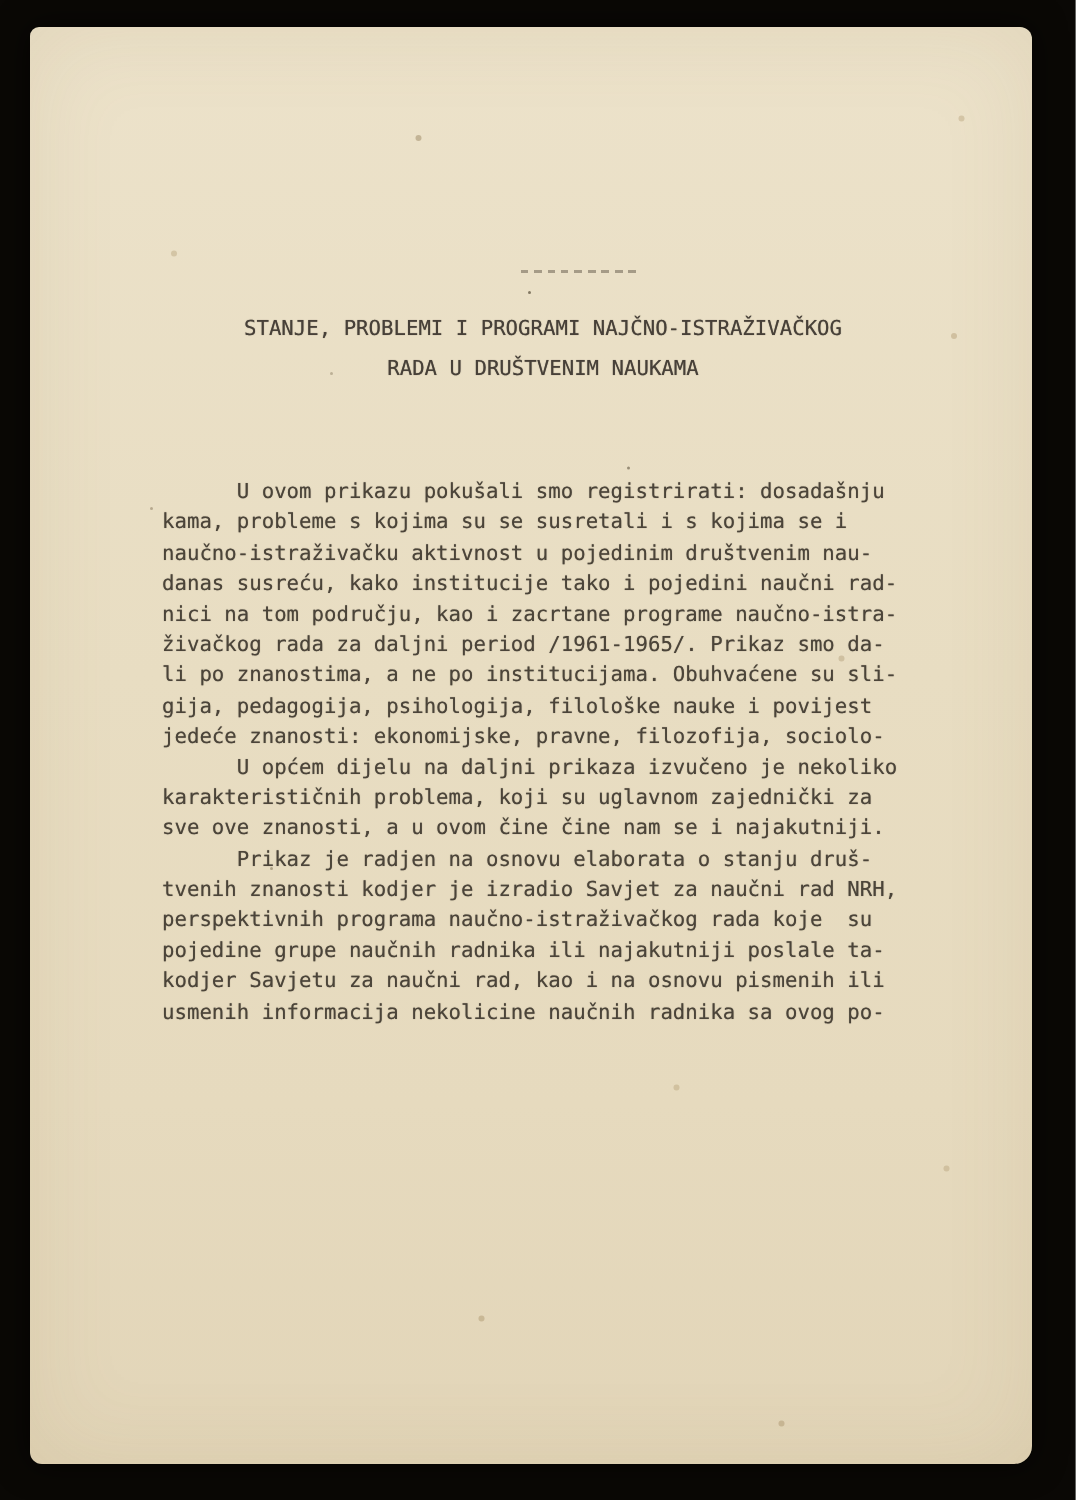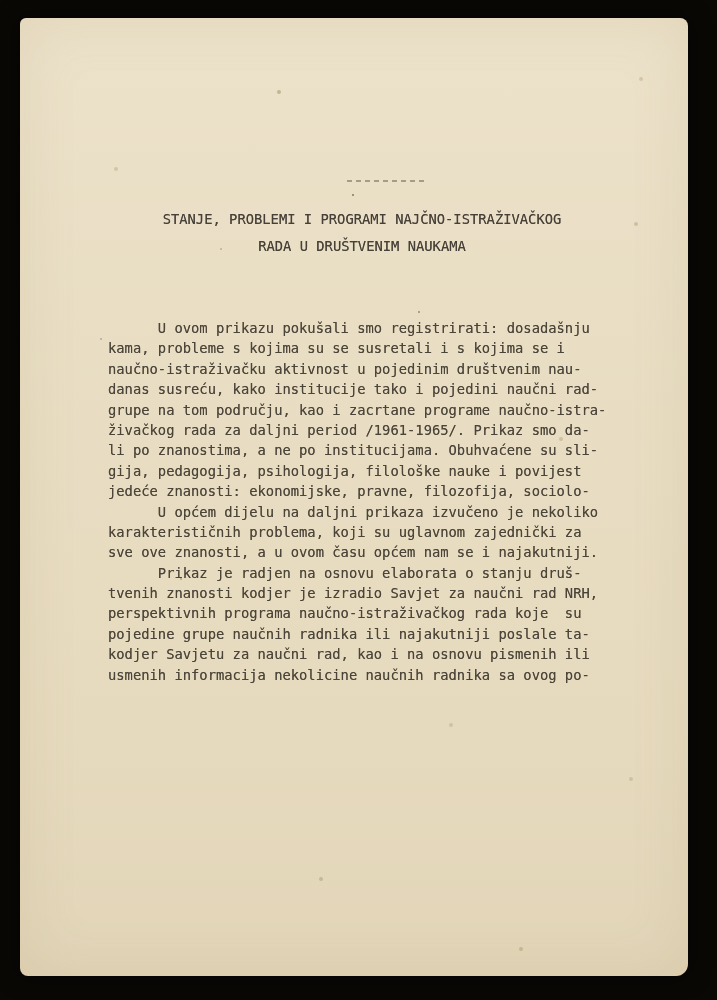--- a/index.html
+++ b/index.html
@@ -97,28 +97,28 @@
     <div class="separator"></div>
     <div class="title" id="title-block">
         <div class="title-line">STANJE, PROBLEMI I PROGRAMI NAJČNO-ISTRAŽIVAČKOG</div>
         <div class="title-line">RADA U DRUŠTVENIM NAUKAMA</div>
       </div>
     <div class="body" id="text-block">
         <div class="line">      U ovom prikazu pokušali smo registrirati: dosadašnju</div>
         <div class="line">kama, probleme s kojima su se susretali i s kojima se i</div>
         <div class="line">naučno-istraživačku aktivnost u pojedinim društvenim nau-</div>
         <div class="line">danas susreću, kako institucije tako i pojedini naučni rad-</div>
-        <div class="line">grupe na tom području, kao i zacrtane programe naučno-istra-</div>
+        <div class="line">nici na tom području, kao i zacrtane programe naučno-istra-</div>
         <div class="line">živačkog rada za daljni period /1961-1965/. Prikaz smo da-</div>
         <div class="line">li po znanostima, a ne po institucijama. Obuhvaćene su sli-</div>
         <div class="line">gija, pedagogija, psihologija, filološke nauke i povijest</div>
         <div class="line">jedeće znanosti: ekonomijske, pravne, filozofija, sociolo-</div>
         <div class="line">      U općem dijelu na daljni prikaza izvučeno je nekoliko</div>
         <div class="line">karakterističnih problema, koji su uglavnom zajednički za</div>
-        <div class="line">sve ove znanosti, a u ovom času općem nam se i najakutniji.</div>
+        <div class="line">sve ove znanosti, a u ovom čine čine nam se i najakutniji.</div>
         <div class="line">      Prikaz je radjen na osnovu elaborata o stanju druš-</div>
         <div class="line">tvenih znanosti kodjer je izradio Savjet za naučni rad NRH,</div>
         <div class="line">perspektivnih programa naučno-istraživačkog rada koje  su</div>
         <div class="line">pojedine grupe naučnih radnika ili najakutniji poslale ta-</div>
         <div class="line">kodjer Savjetu za naučni rad, kao i na osnovu pismenih ili</div>
         <div class="line">usmenih informacija nekolicine naučnih radnika sa ovog po-</div>
       </div>
   </div>
 </div>
 

